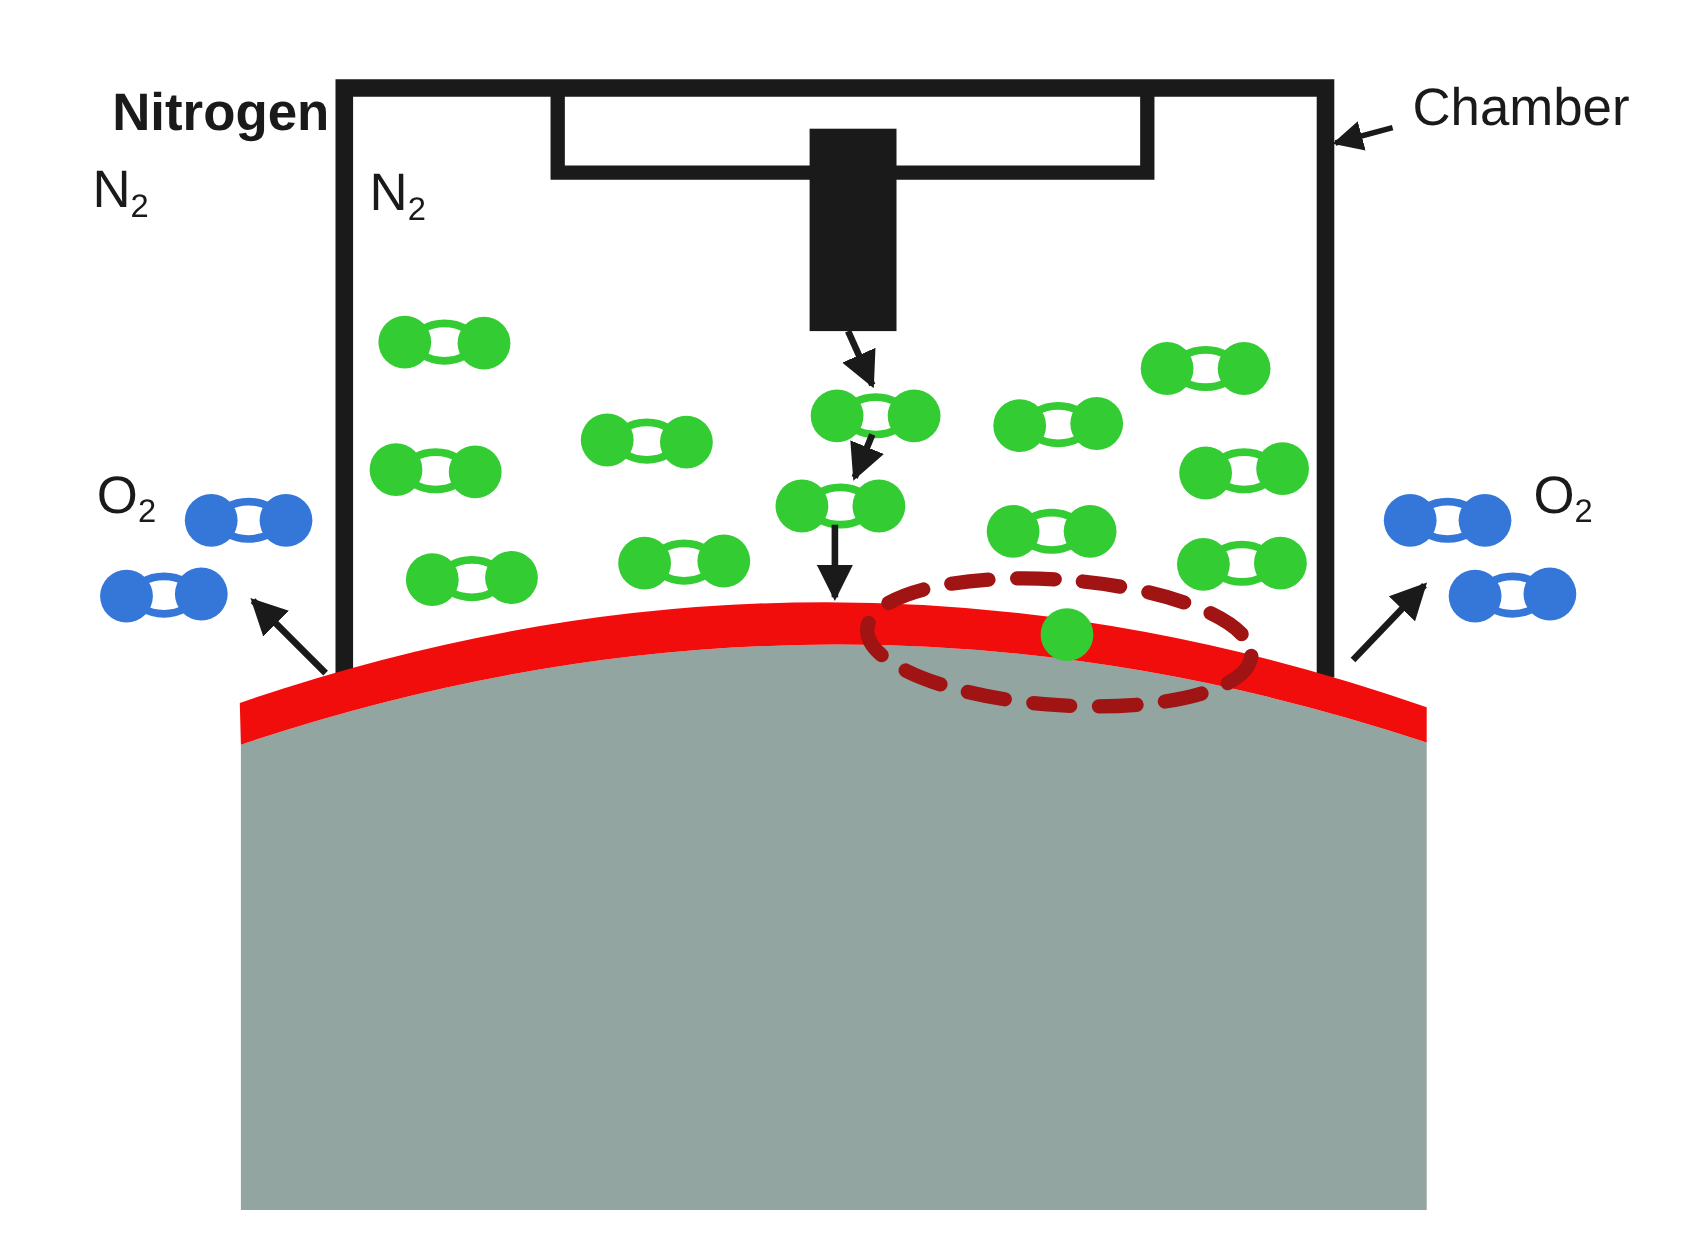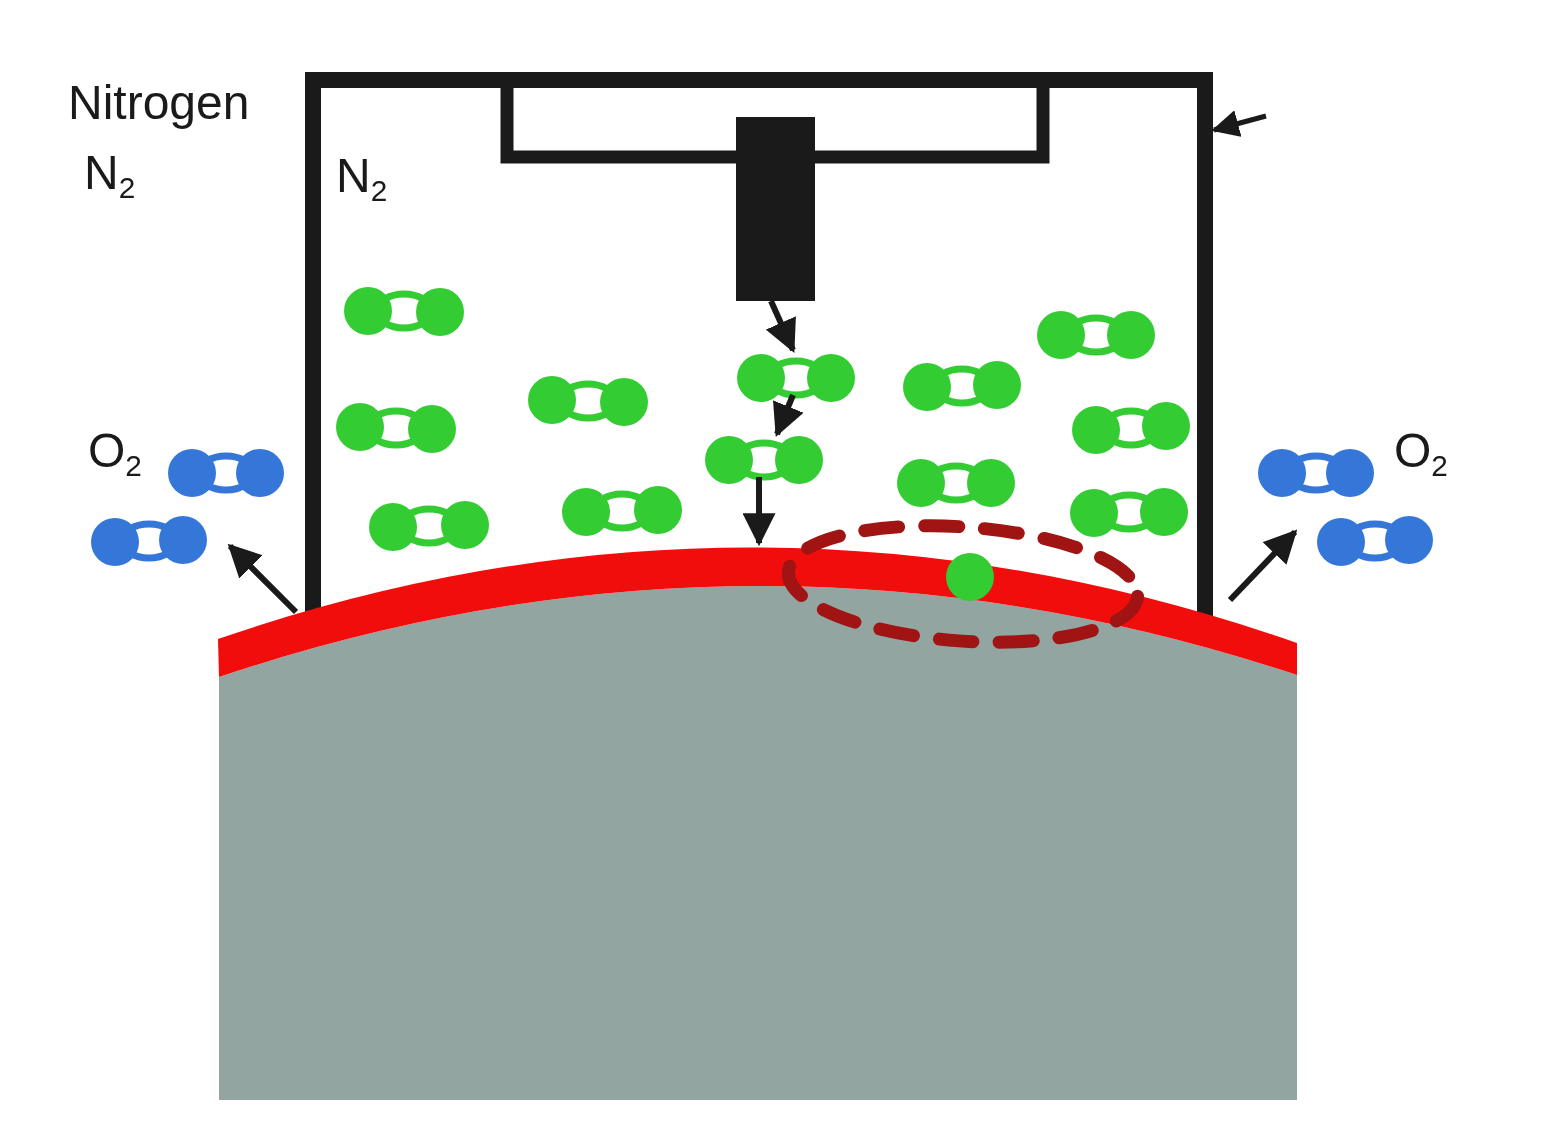--- a/index.html
+++ b/index.html
@@ -199,33 +199,34 @@
           <circle cx="34" cy="0" r="24"></circle>
       </g>
       <g class="mol o2" transform="translate(1375,541)">
         <ellipse rx="27" ry="17"></ellipse>
           <circle cx="-34" cy="1" r="24"></circle>
           <circle cx="34" cy="-1" r="24"></circle>
       </g>
     </g>
   </svg>
 
-  <div class="label" style="left:68px; top:76px;">
+  <div class="label" style="left:102px; top:76px;font-weight:bold;">
     <span>Nitrogen</span>
   </div>
 
   <div class="label" style="left:84px; top:146px;">
     <span>N</span><sub>2</sub>
   </div>
 
   <div class="label" style="left:336px; top:149px;">
     <span>N</span><sub>2</sub>
   </div>
 
   <div class="label" style="left:1284px; top:72px;">
+    <div>Chamber</div>
   </div>
 
   <div class="label" style="left:88px; top:424px;">
     <span>O</span><sub>2</sub>
   </div>
 
   <div class="label" style="left:1394px; top:424px;">
     <span>O</span><sub>2</sub>
   </div>
 

